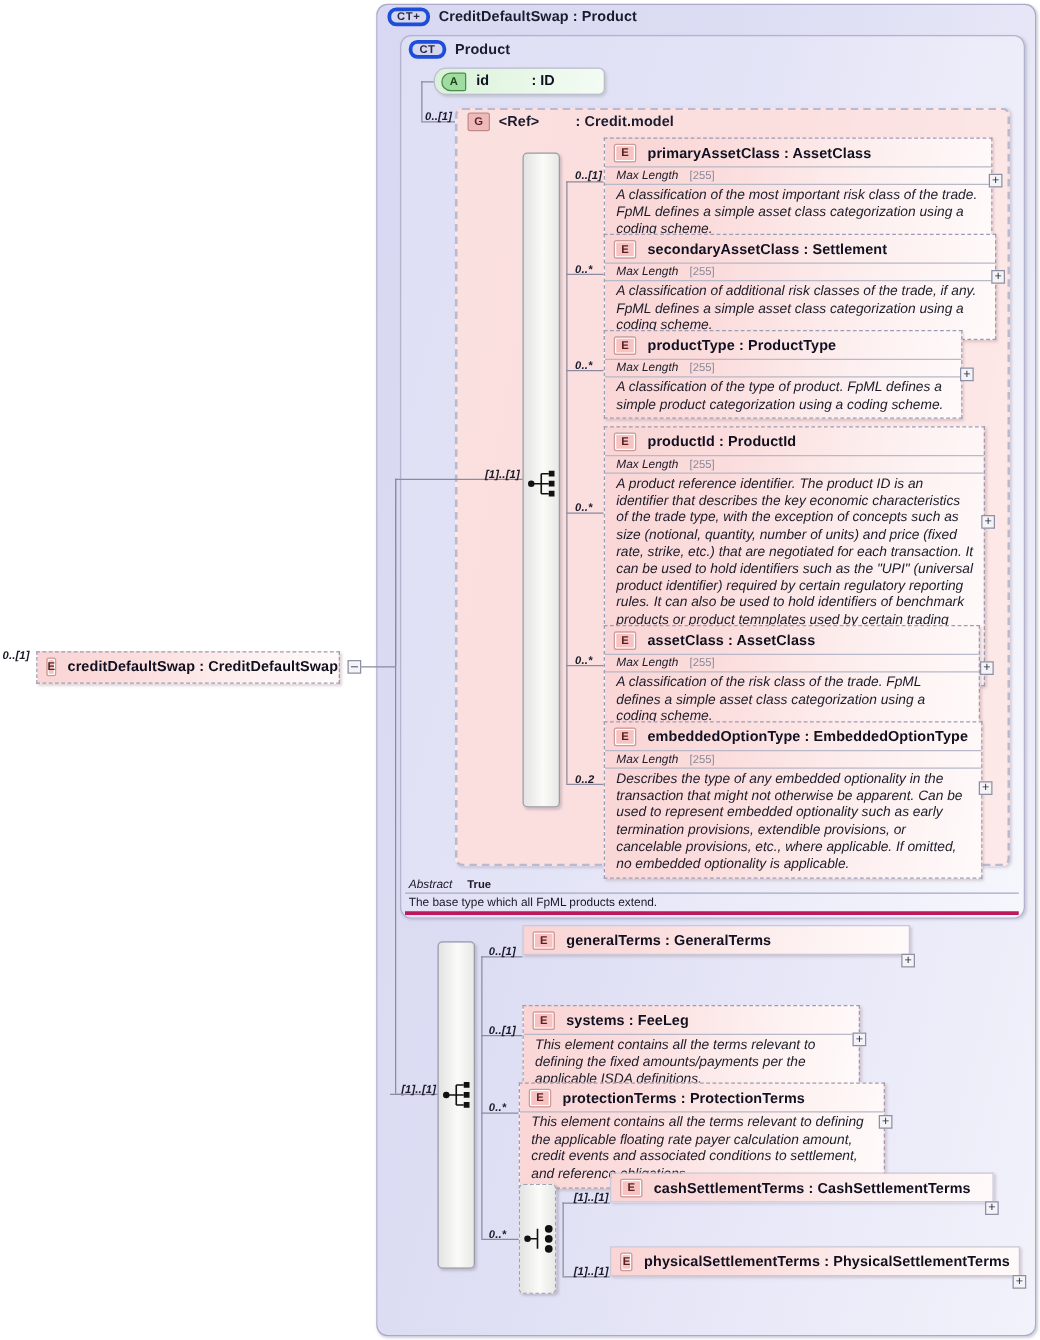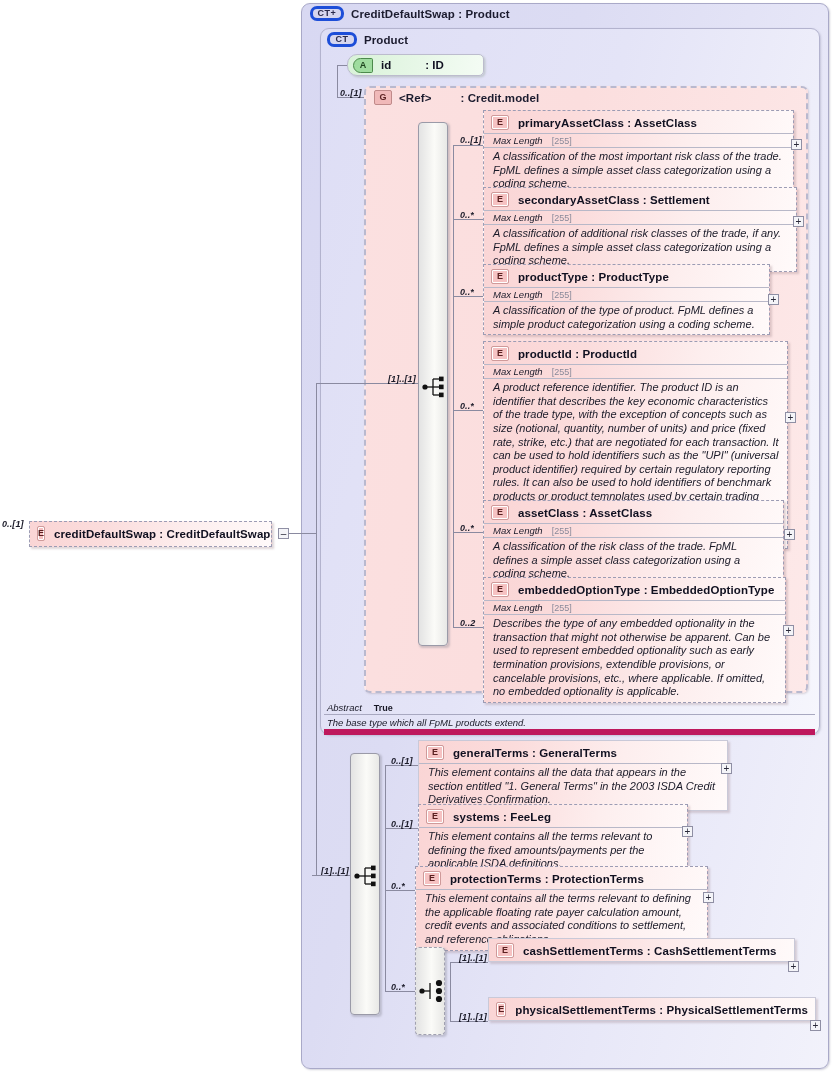--- a/index.html
+++ b/index.html
@@ -179,22 +179,21 @@
     display: flex;
     align-items: baseline;
     gap: 12px;
     border-bottom: 1px solid #a8a8c0;
     padding: 1px 4px 1px 3px;
     font-style: italic;
   }
   .ctinfo .line .v { font-style: normal; font-weight: bold; font-size: 9px; }
   .ctinfo .desc {
     padding: 2px 4px 1px 3px;
-    font-style: italic;
-    border-bottom: 6px solid #be185d;
+    border-bottom: 3px solid #be185d;
   }
 
   
   .cbar {
     position: absolute;
     background: linear-gradient(to right,#e3e3e3 0%,#f2f2f0 35%,#fbfbf8 55%,#e8e8e6 100%);
     box-shadow: 1.5px 1.5px 2px rgba(130,130,140,.35);
   }
   .cbar.solid { border: 1px solid #9a9aa8; border-radius: 4px; }
   .cbar.dashed { border: 1.5px dashed #a0a0b0; border-radius: 4px; }
@@ -400,21 +399,20 @@
 
   <div class="ln v" style="left:385px; top:765px; height:226px;"></div>
 
   <div class="ln h" style="left:385px; top:765px; width:33px;"></div>
   <div class="occ" style="left:391px; top:756px;">0..[1]</div>
   <div class="elem solid" style="left:418px; top:740px; width:310px;">
     <div class="row-title">
       <span class="badge badge-e">E</span>
       <span class="nm">generalTerms : GeneralTerms</span>
     </div>
-    <div class="doc">This element contains all the data that appears in the section entitled "1. General Terms" in the 2003 ISDA Credit Derivatives Confirmation.</div>
   </div>
   <div class="expander" style="left:721px; top:763px;">+</div>
 
   <div class="ln h" style="left:385px; top:828px; width:33px;"></div>
   <div class="occ" style="left:391px; top:819px;">0..[1]</div>
   <div class="elem dashed" style="left:418px; top:804px; width:270px;">
     <div class="row-title">
       <span class="badge badge-e">E</span>
       <span class="nm">systems   : FeeLeg</span>
     </div>

